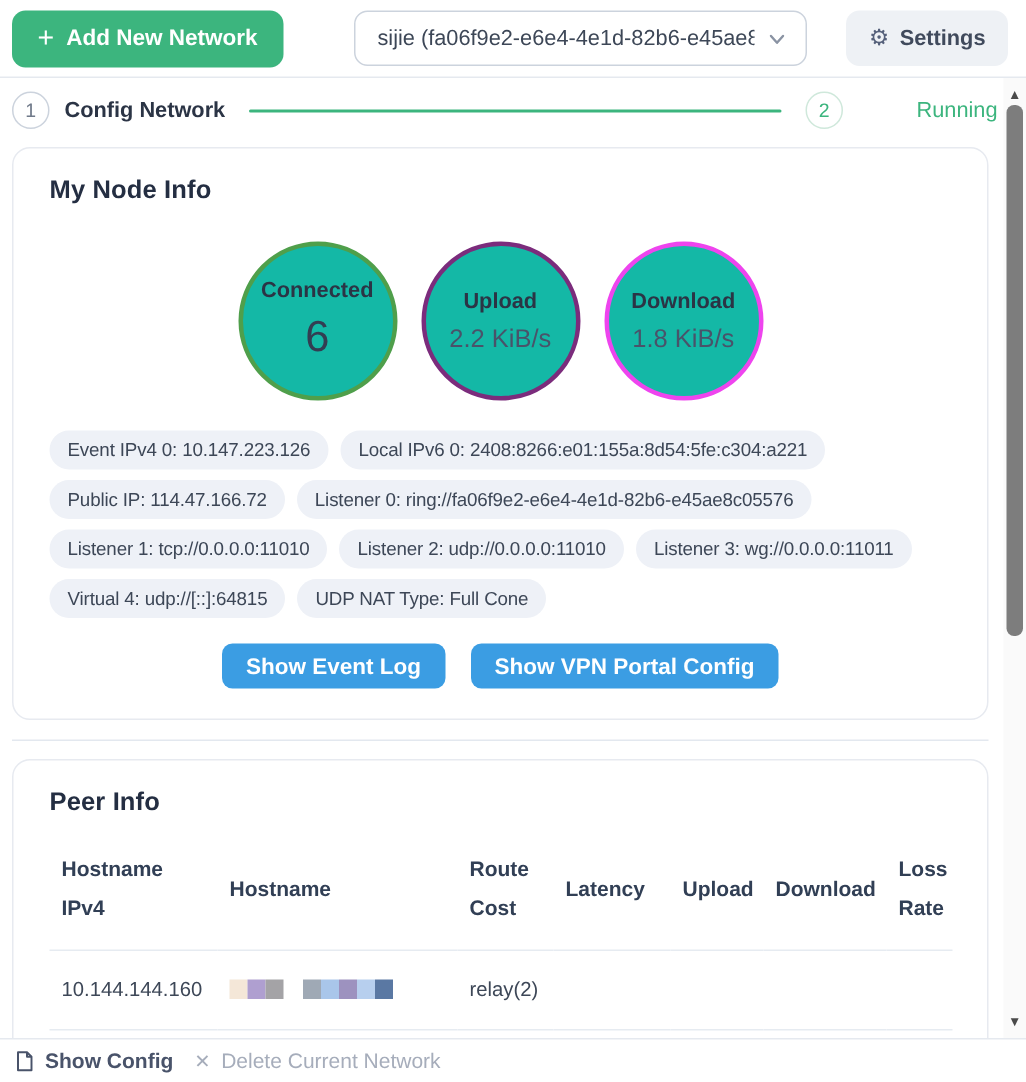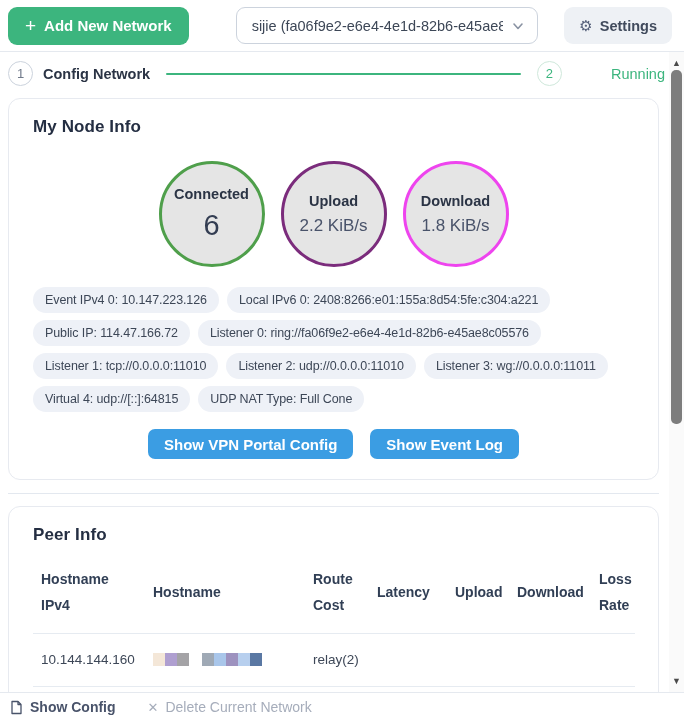--- a/index.html
+++ b/index.html
@@ -39,21 +39,21 @@
   .step-line { flex:1; height:2px; background:#3cb57e; margin:0 16px; border-radius:1px; }
 
   
   .card { margin:0 10px 0 8px; background:#fff; border:1px solid #e7eaf0; border-radius:12px;
     padding:18px 24px; }
   .card h2 { font-size:17px; font-weight:700; color:#242e42; letter-spacing:.1px; }
 
   
   .knobs { display:flex; justify-content:center; gap:16px; margin-top:24px; }
   .knob { width:106px; height:106px; border:3px solid #888; border-radius:50%;
-    display:flex; flex-direction:column; align-items:center; justify-content:center; gap:7px; background:#e5e5e5; }
+    display:flex; flex-direction:column; align-items:center; justify-content:center; gap:7px; background:#14b8a6; }
   .knob-label { font-size:14.5px; font-weight:700; color:#2b3445; }
   .knob-value { font-size:17px; color:#49536a; }
   .knob.big .knob-value { font-size:29px; color:#333d52; }
 
   
   .tags { margin-top:20px; display:flex; flex-direction:column; gap:7px; }
   .tag-row { display:flex; gap:8px; }
   .tag { background:#eef1f7; color:#3d4757; font-size:12.5px; letter-spacing:-0.1px;
     padding:6px 12px; border-radius:14px; white-space:nowrap; }
 
@@ -81,21 +81,21 @@
   
   .scrollbar { position:absolute; top:0; right:0; width:15px; height:640px; background:#fafafa; }
   .sb-arrow { position:absolute; left:0; width:15px; text-align:center; font-size:9px; color:#4a4a4a;
     line-height:14px; cursor:pointer; }
   .sb-arrow.up { top:4px; } .sb-arrow.down { bottom:4px; }
   .sb-thumb { position:absolute; left:2px; top:18px; width:11px; height:354px; background:#7d7d7d;
     border-radius:5px; cursor:pointer; }
 
   
   .footer { height:29px; flex:0 0 29px; border-top:1px solid #e5e9ef; background:#fff;
-    display:flex; align-items:center; gap:32px; padding:0 10px; }
+    display:flex; align-items:center; gap:14px; padding:0 10px; }
   .footer-item { display:flex; align-items:center; gap:7px; font-size:14px; cursor:pointer; }
   .footer-item.primary { color:#49536a; font-weight:600; }
   .footer-item.muted { color:#a6adbb; font-weight:400; }
   .x-icon { font-size:13px; line-height:1; }
 </style>
 </head>
 <body>
 
 <div class="app">
 
@@ -163,22 +163,22 @@
             <span class="tag">Listener 2: udp://0.0.0.0:11010</span>
             <span class="tag">Listener 3: wg://0.0.0.0:11011</span>
           </div>
           <div class="tag-row">
             <span class="tag">Virtual 4: udp://[::]:64815</span>
             <span class="tag">UDP NAT Type: Full Cone</span>
           </div>
         </div>
 
         <div class="actions">
+          <button class="btn-blue">Show Event Log</button>
           <button class="btn-blue">Show VPN Portal Config</button>
-          <button class="btn-blue">Show Event Log</button>
         </div>
       </section>
 
       <div class="divider"></div>
 
       <section class="card peer-card">
         <h2>Peer Info</h2>
         <table>
           <colgroup>
             <col class="c1">

